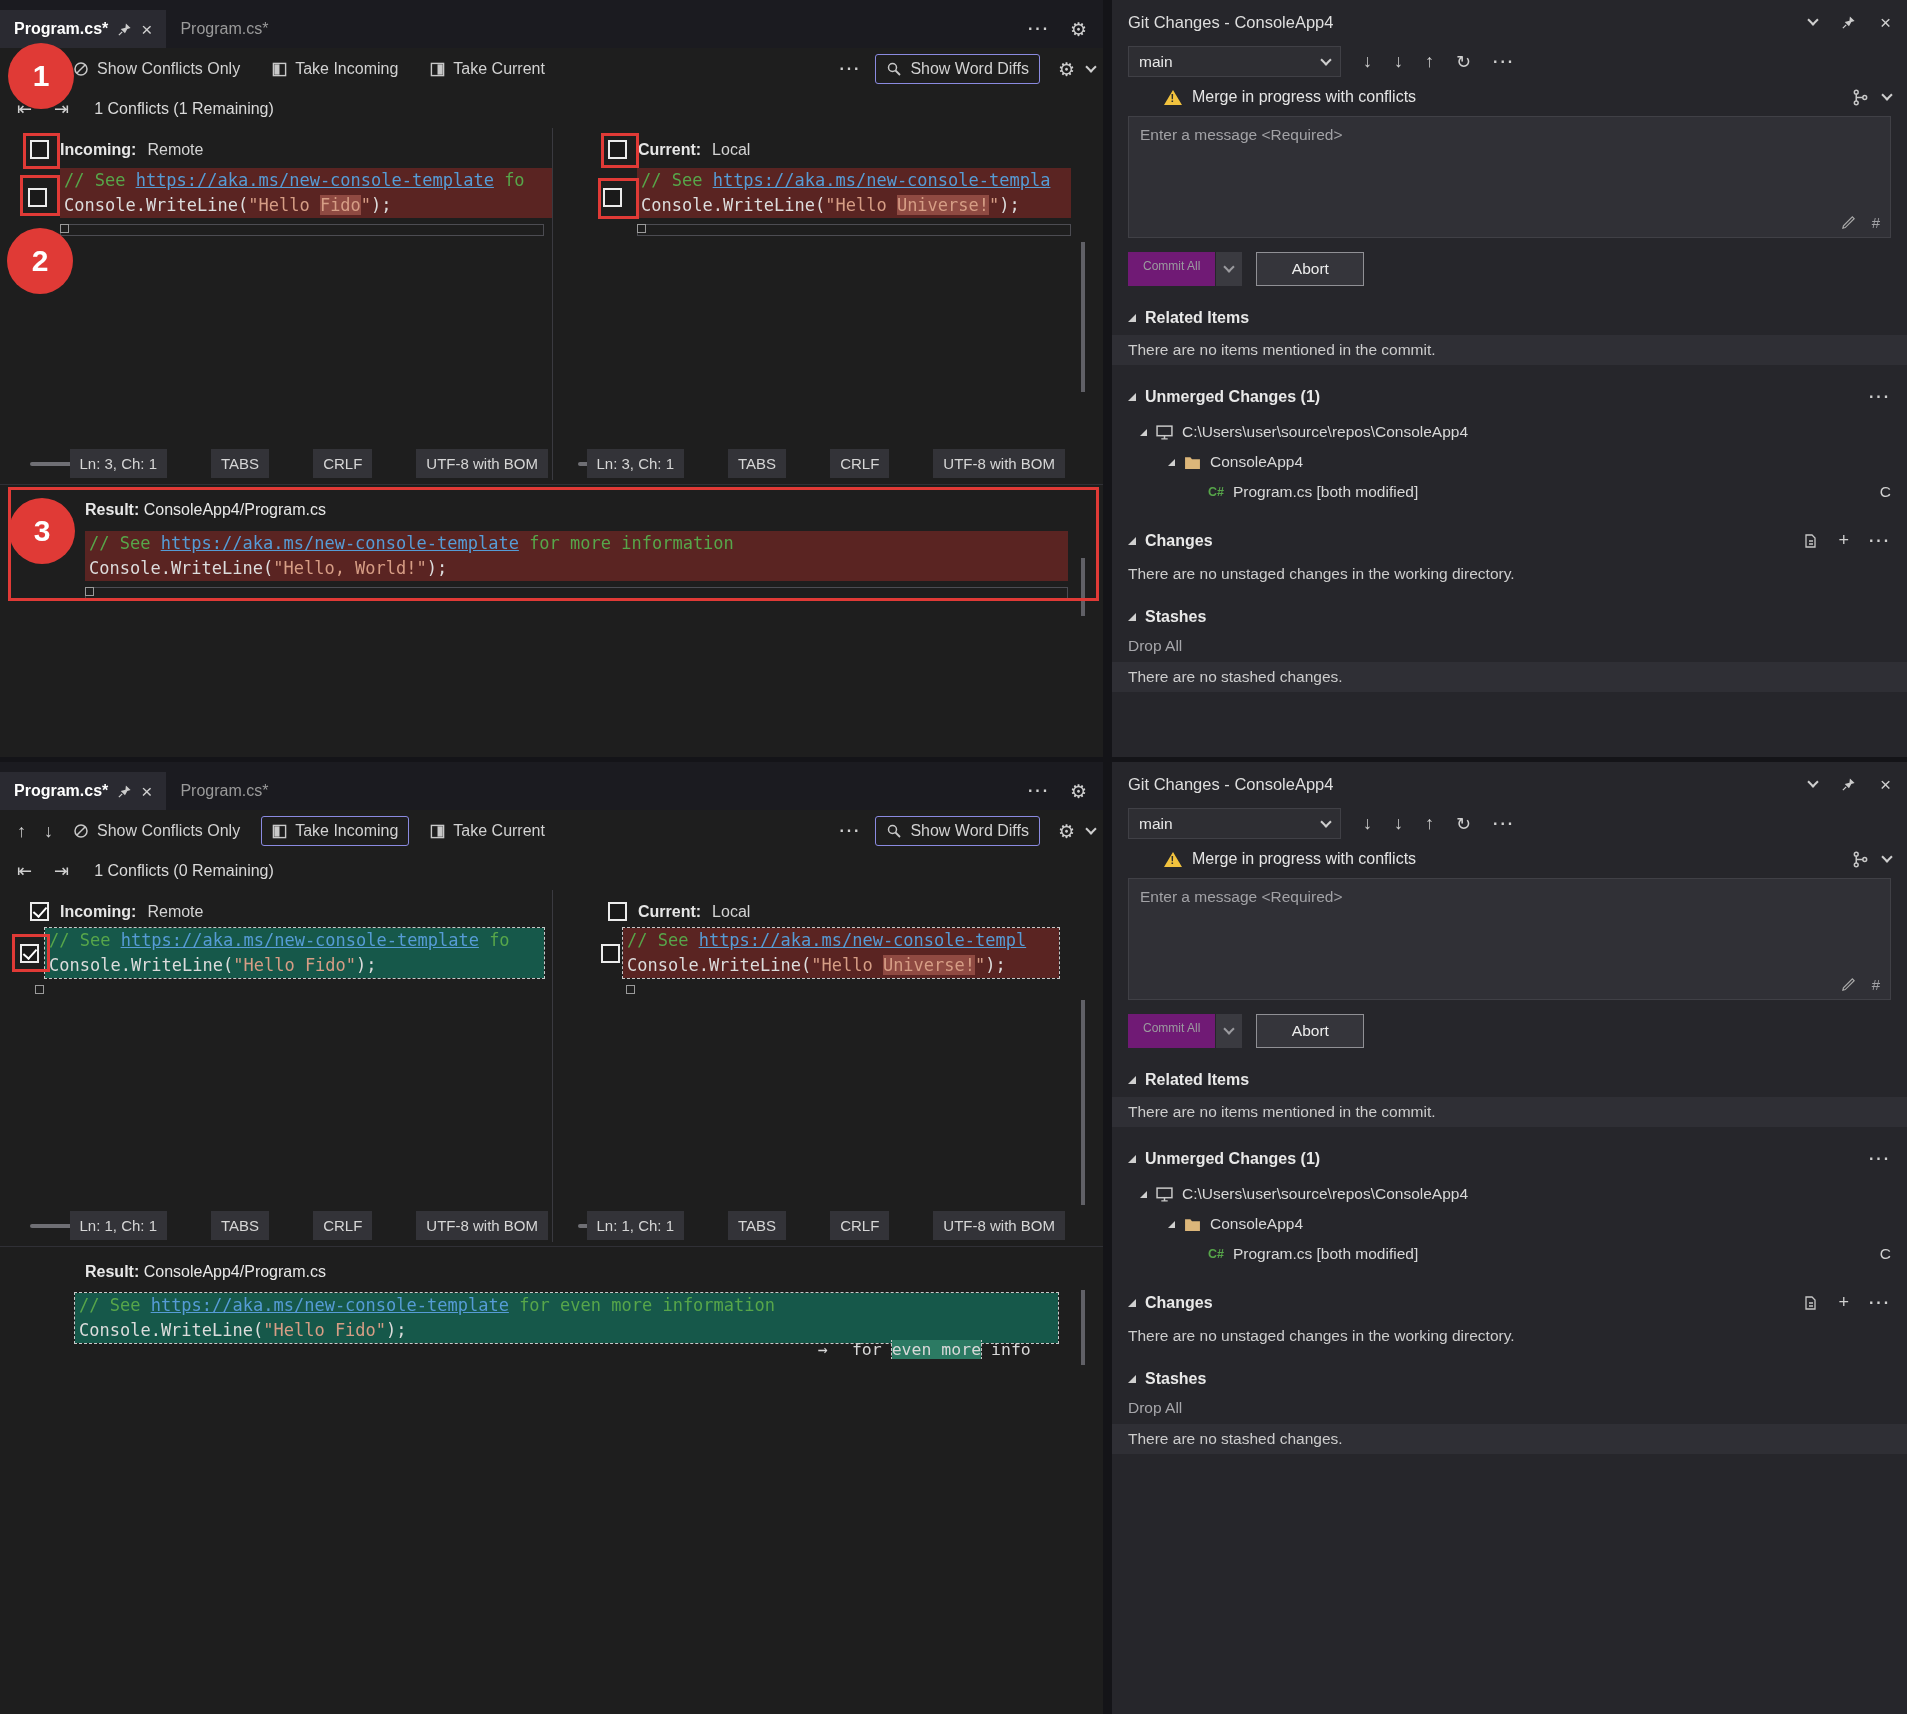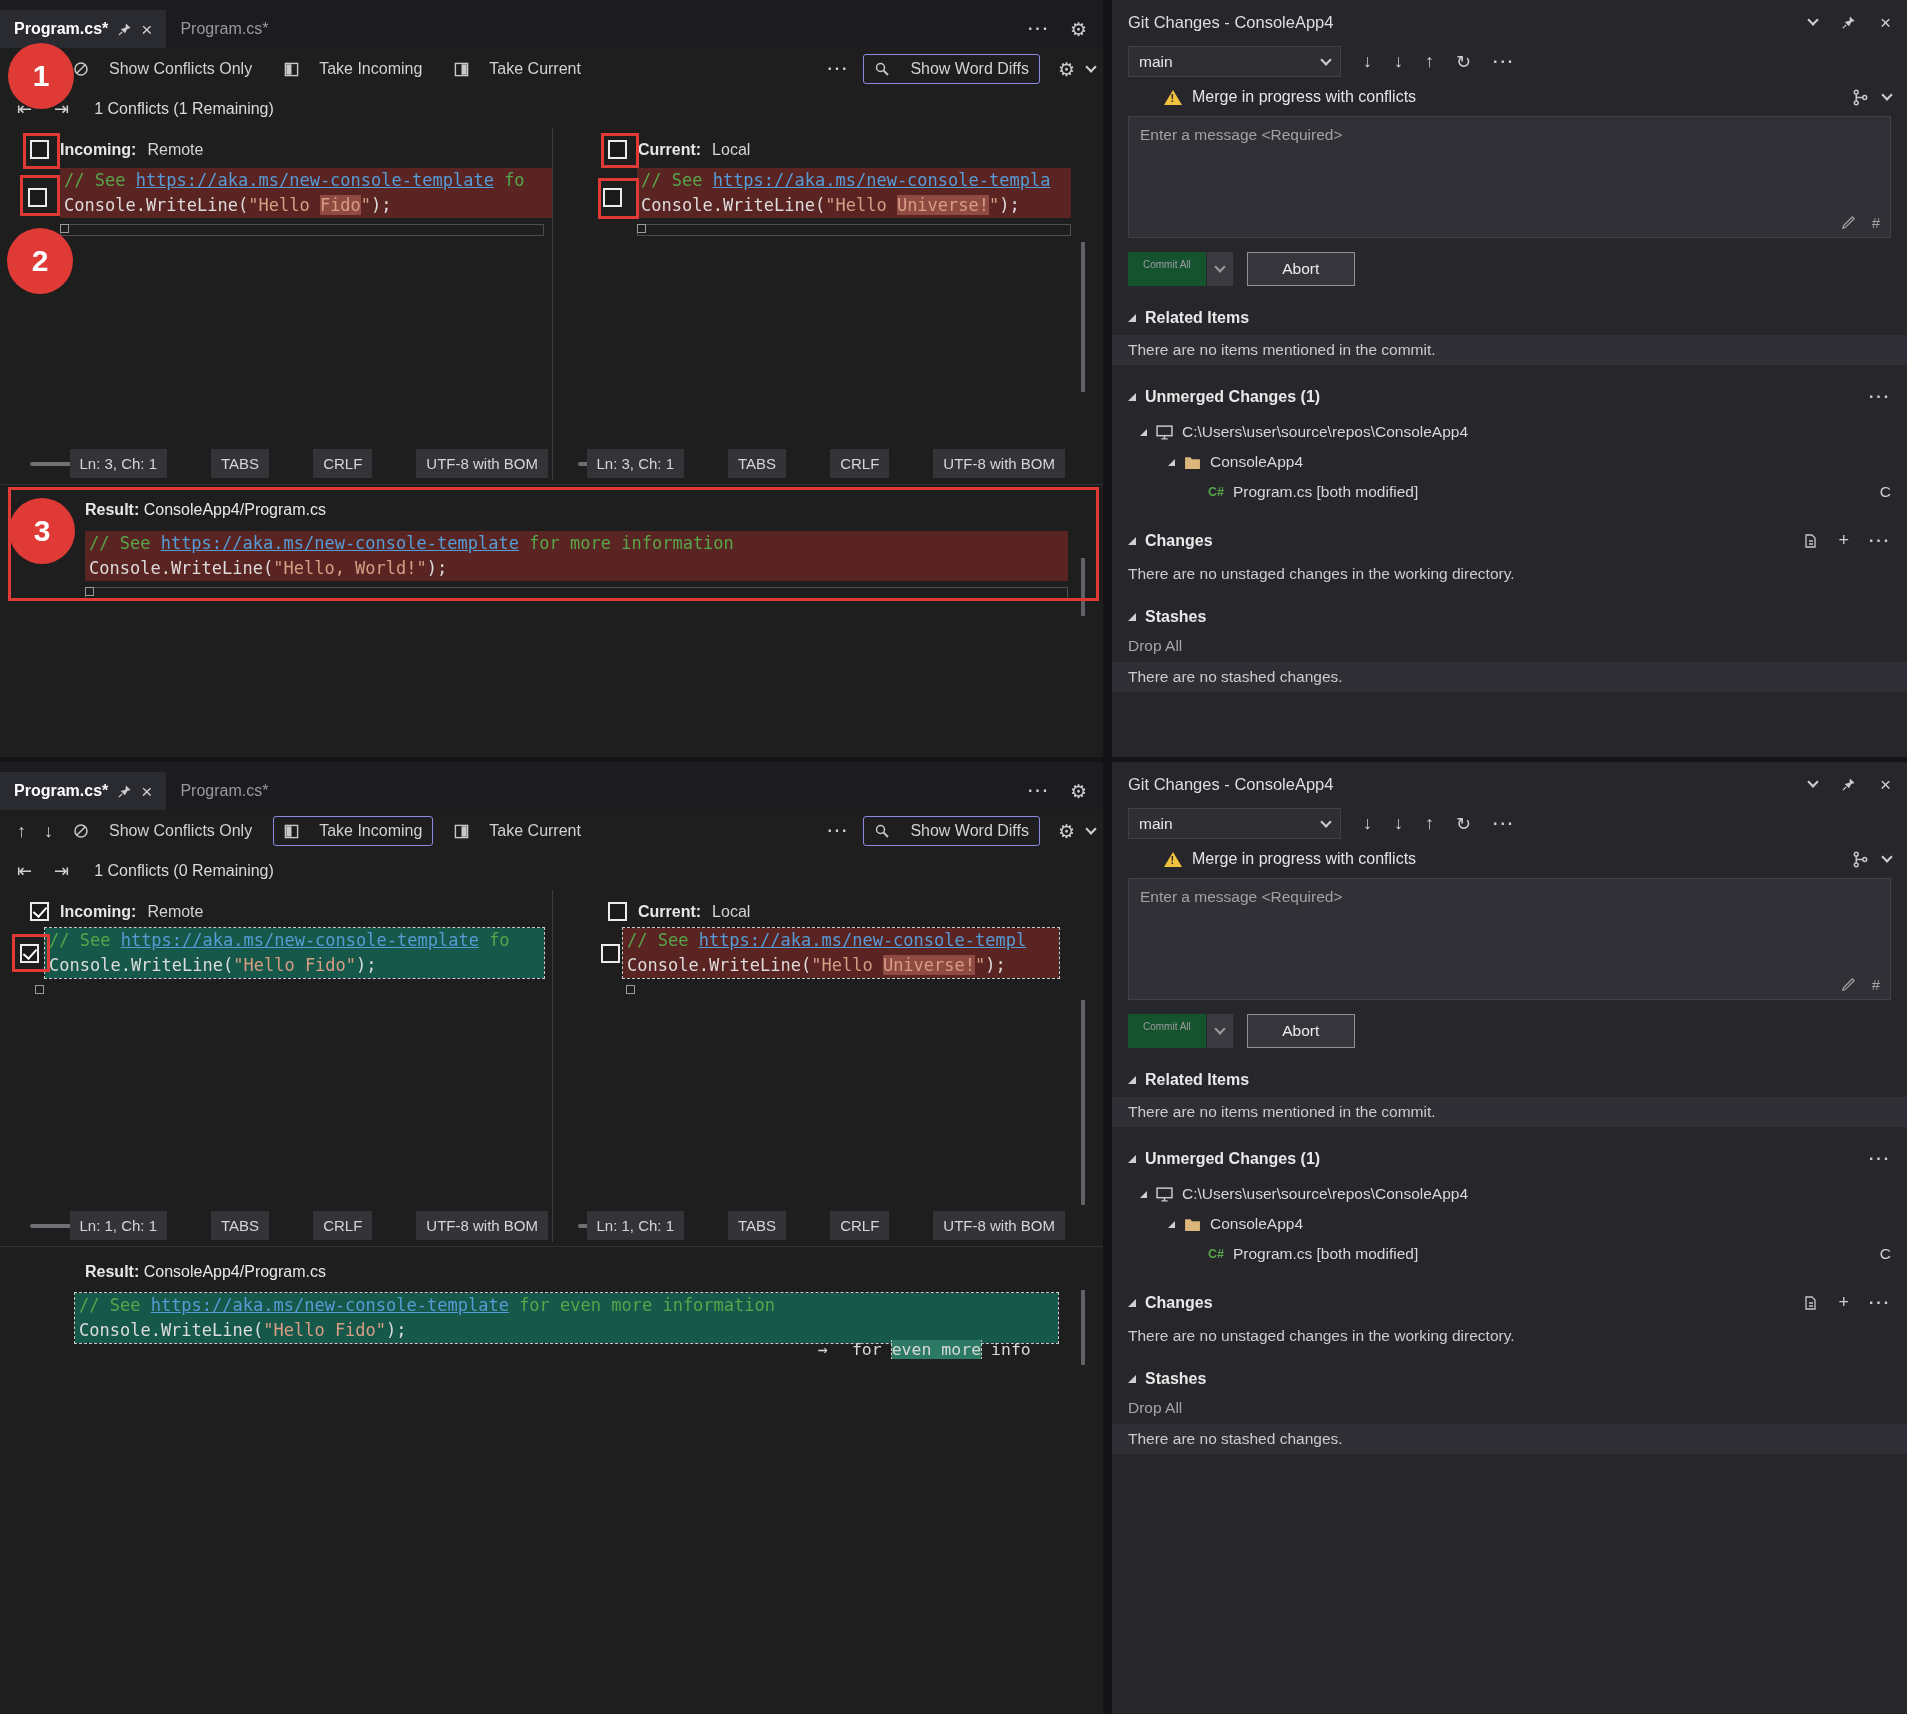--- a/index.html
+++ b/index.html
@@ -18,21 +18,21 @@
   .tab.active { background:#2a2a31; color:#ffffff; font-weight:700; }
   .close-x { font-size:19px; color:#cfcfcf; font-weight:400; line-height:1; }
   .tabbar-right { margin-left:auto; display:flex; gap:20px; align-items:center; padding:0 16px; height:38px; color:#cfcfcf; }
   .dots { letter-spacing:2px; font-weight:700; font-size:16px; color:#cfcfcf; }
   .gear { font-size:19px; color:#cfcfcf; font-family:"DejaVu Sans",sans-serif; }
   .chev { width:8px; height:8px; border-right:2px solid #cfcfcf; border-bottom:2px solid #cfcfcf;
           transform:rotate(45deg); display:inline-block; margin-top:-4px; }
 
   .mergebar { height:42px; display:flex; align-items:center; padding:0 8px; font-size:16px; color:#d2d2d2; }
   .icon-btn { padding:2px 9px; color:#cfcfcf; font-size:18px; }
-  .tbtn { display:flex; align-items:center; gap:20px; padding:5px 10px; border:1px solid transparent; border-radius:3px; margin-right:10px; white-space:nowrap; }
+  .tbtn { display:flex; align-items:center; gap:8px; padding:5px 10px; border:1px solid transparent; border-radius:3px; margin-right:10px; white-space:nowrap; }
   .tbtn.boxed { border-color:#8a8ae0; }
   .mb-spacer { flex:1; }
 
   .conflictbar { height:38px; display:flex; align-items:center; gap:4px; padding:0 8px; font-size:16px; color:#dadada; }
   .conflictbar .count { margin-left:12px; }
 
   .panes { position:relative; height:352px; display:flex; }
   .pane { position:relative; height:100%; }
   .pane.pleft { width:553px; border-right:1px solid #3a3a40; }
   .pane.pright { flex:1; }
@@ -109,21 +109,21 @@
   .gp-warning { display:flex; align-items:center; gap:10px; padding:11px 16px 0; font-size:16px; color:#e5e5e5;margin-left:36px; }
   .warn-right { margin-left:auto; display:flex; gap:14px; align-items:center; }
   .warn-tri { width:0; height:0; border-left:9px solid transparent; border-right:9px solid transparent;
               border-bottom:15px solid #f1c23e; position:relative; }
   .warn-tri::after { content:"!"; position:absolute; left:-2.5px; top:2px; font-size:11px; font-weight:700; color:#2b2b2b; }
   .gp-message { margin:10px 16px 0; height:122px; background:#303036; border:1px solid #404046; position:relative;
                 padding:9px 11px; font-size:15.5px; color:#a2a2a6; }
   .msg-icons { position:absolute; right:10px; bottom:6px; display:flex; gap:16px; align-items:center; color:#a2a2a6; font-size:15px; }
   .gp-buttons { display:flex; gap:14px; margin:14px 16px 0; }
   .commit-split { display:flex; }
-  .commit-main { background:#14532d; color:#9b9b9f; padding:7px 15px; font-size:10px; }
+  .commit-main { background:#701a75; color:#9b9b9f; padding:7px 15px; font-size:12px; }
   .commit-dd { background:#3a3a40; border-left:1px solid #26262b; width:27px; display:flex; align-items:center; justify-content:center; }
   .commit-dd .chev { border-color:#9b9b9f; }
   .abort-btn { background:#35353b; border:1px solid #909095; color:#ededed; width:108px; text-align:center; padding:7px 0; font-size:15.5px; }
   .gp-sec { margin-top:20px; }
   .sec-hdr { display:flex; align-items:center; gap:9px; padding:3px 16px; font-size:16px; font-weight:600; color:#e8e8e8; }
   .hdr-icons { margin-left:auto; display:flex; gap:20px; align-items:center; font-weight:400; color:#cfcfcf; }
   .tri { width:0; height:0; border-bottom:8px solid #cfcfcf; border-left:8px solid transparent; flex:0 0 auto; }
   .tri.sm { border-bottom-width:7px; border-left-width:7px; }
   .band { background:#2f2f35; margin-top:5px; padding:6px 16px; font-size:15.5px; color:#cccccc; }
   .tree { margin-top:8px; }

